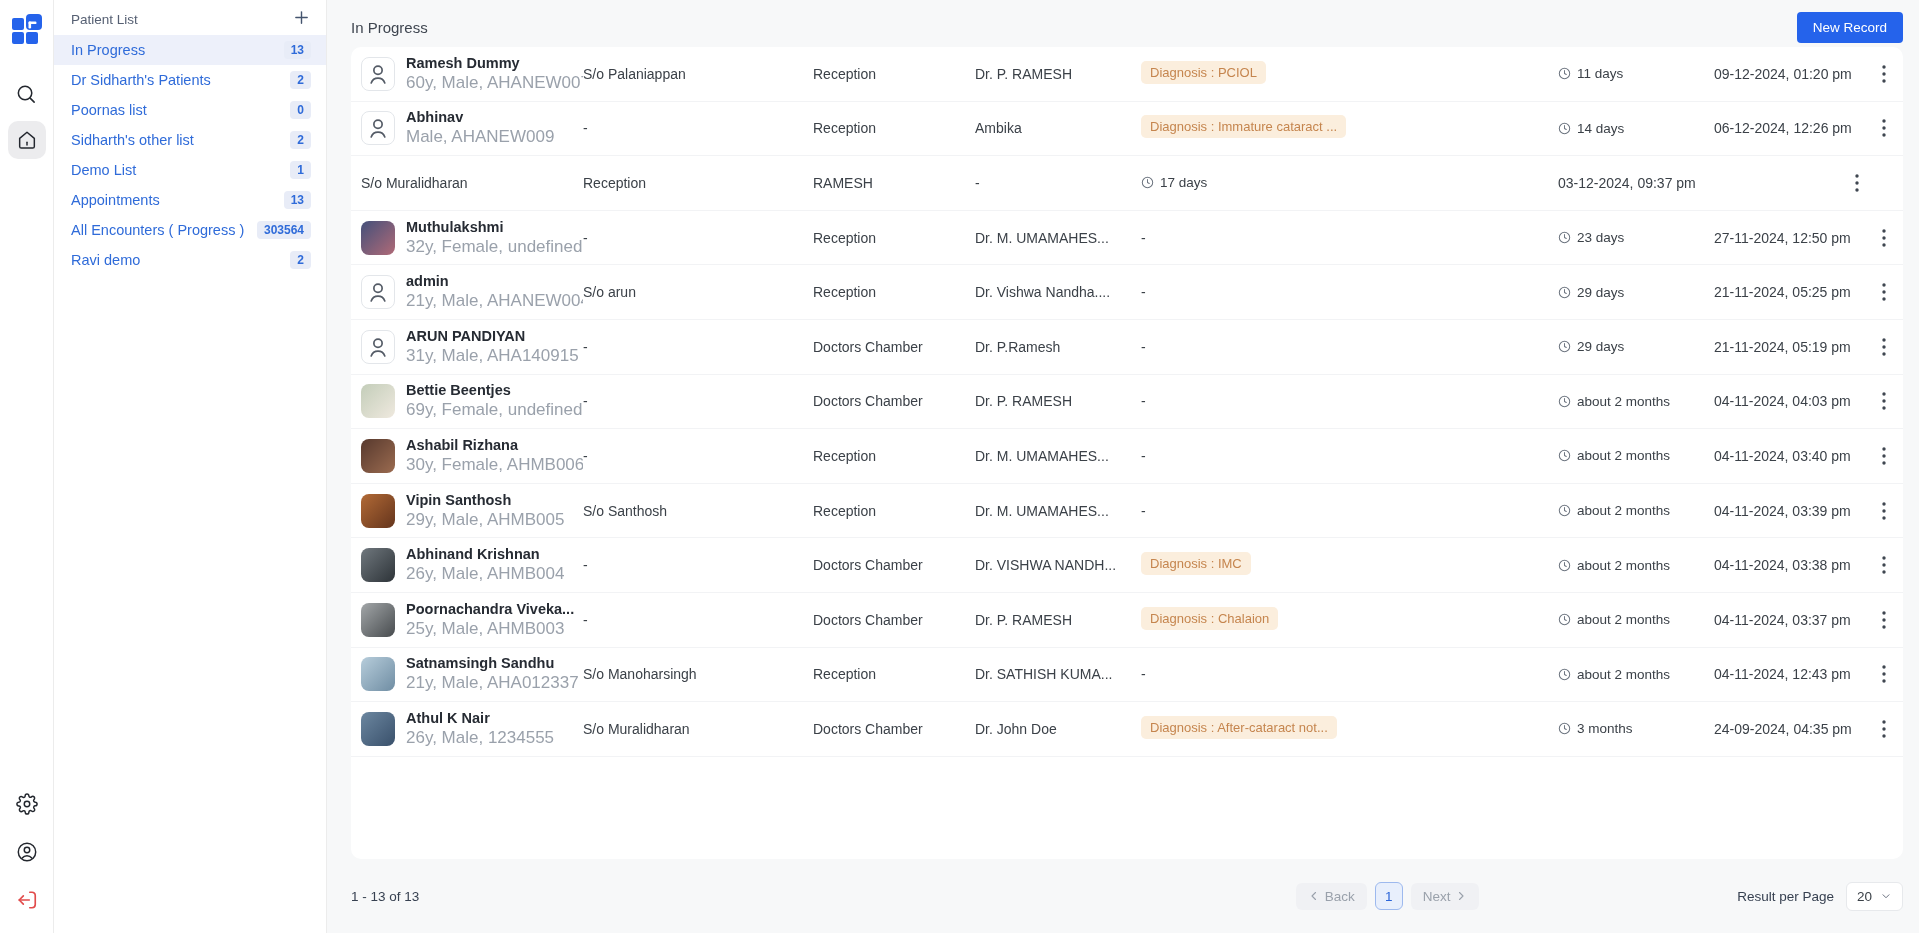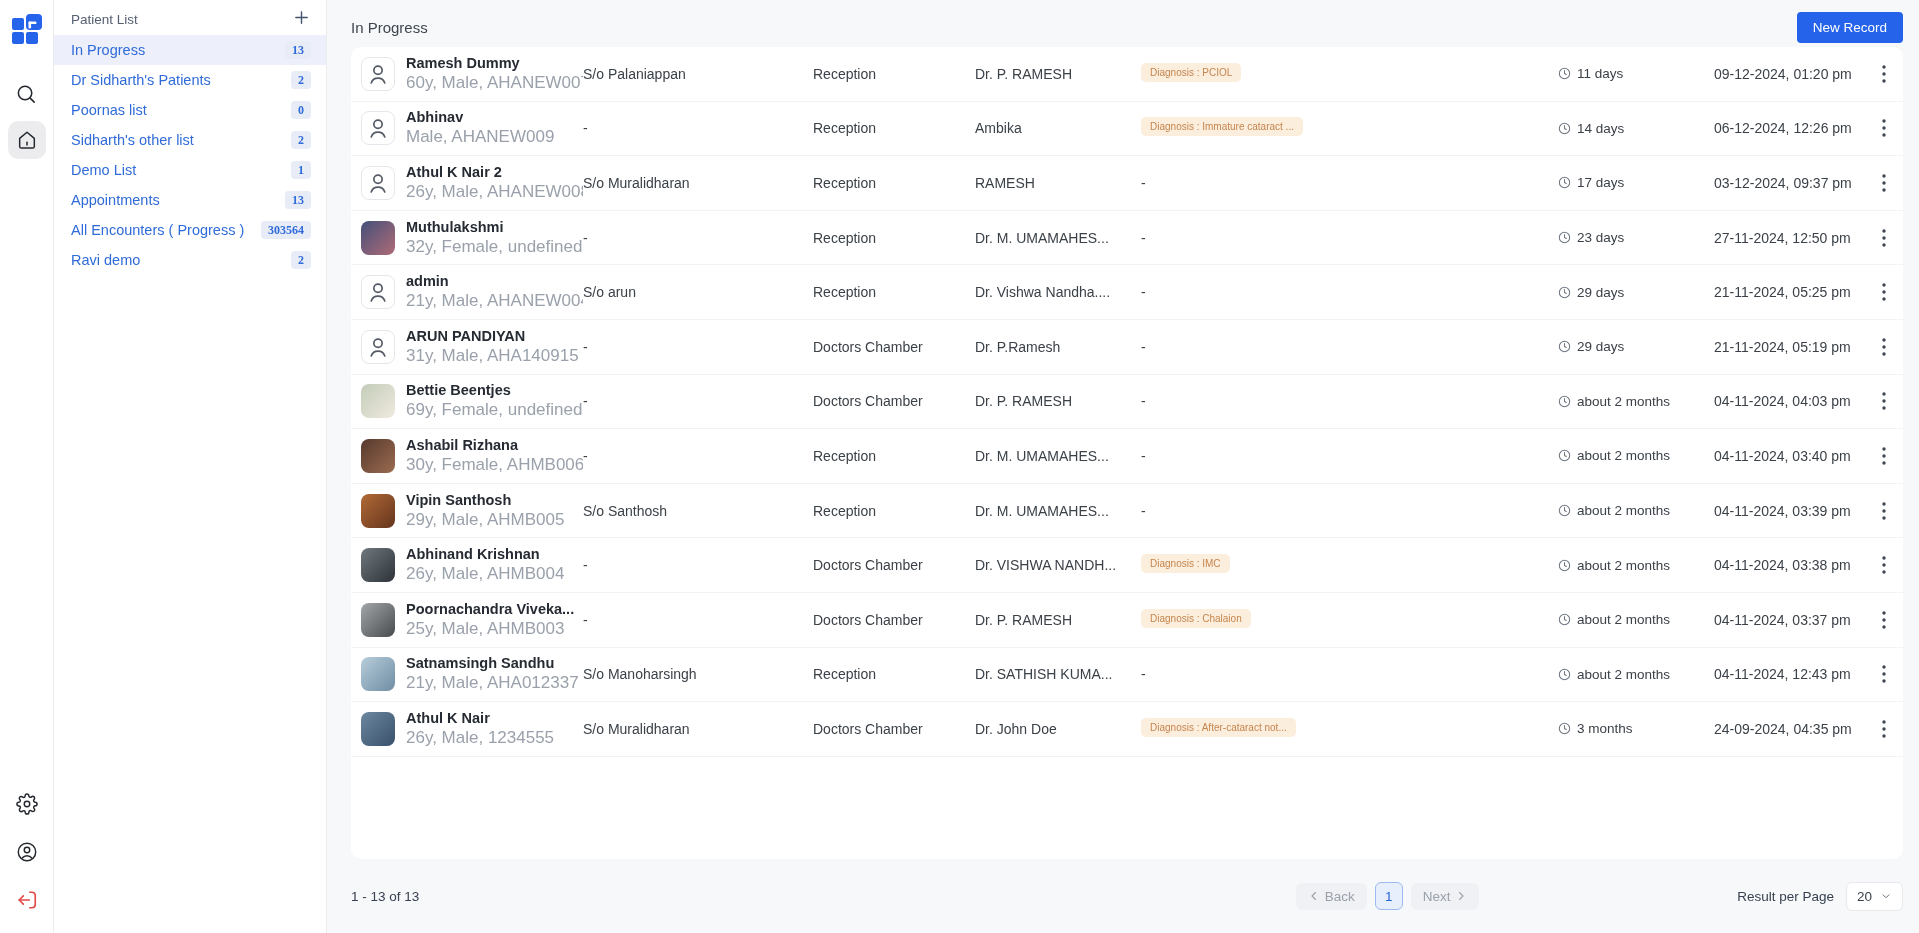--- a/index.html
+++ b/index.html
@@ -27,21 +27,21 @@
   .sidebar-title { font-size:13.5px; color:#566073; }
   .add-btn { width:20px; height:20px; display:flex; align-items:center; justify-content:center; cursor:pointer; }
   .sidebar-item {
     height:30px; display:flex; align-items:center; justify-content:space-between;
     padding:0 15px 0 17px; cursor:pointer;
   }
   .sidebar-item.active { background:#edf0fa; }
   .si-label { font-size:14.5px; font-weight:500; color:#2f6bd9; white-space:nowrap; }
   .si-count {
     background:#e8ecf7; color:#2f6bd9; font-size:12px; font-weight:600;
-    padding:2px 7px; border-radius:4px; line-height:1.2;font-family:Liberation Serif, serif;
+    padding:2px 7px; border-radius:4px; line-height:1.2;
   }
   
   .main { flex:1; display:flex; flex-direction:column; padding:0 16px 0 24px; min-width:0; }
   .main-header { height:40px; margin-top:7px; display:flex; align-items:center; justify-content:space-between; }
   .page-title { font-size:15px; font-weight:500; color:#3f4650; }
   .new-record-btn {
     background:var(--accent,#2563eb); color:#fff; font-size:13.5px; font-weight:500;
     border:none; border-radius:4px; padding:8px 16px; cursor:pointer; font-family:inherit;
   }
   .card { background:#fff; border-radius:10px; height:812px; overflow:hidden; }
@@ -54,21 +54,21 @@
   .thead .th { font-size:13px; color:#6b7280; }
   .prow { height:54.6px; border-bottom:1px solid #f2f3f5; cursor:pointer; }
   .cell { font-size:14px; color:#3b4148; white-space:nowrap; overflow:hidden; }
   .name-cell { display:flex; align-items:center; gap:11px; overflow:hidden; }
   .avatar { width:34px; height:34px; border-radius:8px; flex:none; display:flex; align-items:center; justify-content:center; overflow:hidden; }
   .avatar.ph { background:#fff; border:1px solid #e3e6ea; }
   .pname { font-size:14.5px; font-weight:600; color:#262b33; white-space:nowrap; }
   .pmeta { font-size:17px; color:#9aa1ab; margin-top:2px; white-space:nowrap; }
   .tag {
     display:inline-block; background:var(--tag-bg,#fbeedd); color:var(--tag-text,#c5854e);
-    font-size:10px; padding:4px 9px; border-radius:5px; max-width:250px;
+    font-size:13px; padding:4px 9px; border-radius:5px; max-width:250px;
     overflow:hidden; text-overflow:ellipsis; white-space:nowrap;
   }
   .dash { font-weight:500; color:#3b4148; }
   .waiting-cell { display:flex; align-items:center; gap:6px; font-size:13.5px; color:#3b4148; }
   .kebab { justify-self:end; width:18px; height:26px; display:flex; align-items:center; justify-content:center; cursor:pointer; }
   
   .footerbar { flex:1; display:flex; align-items:center; }
   .range { font-size:13.5px; color:#374151; }
   .spacer-a { flex:3.4; } .spacer-b { flex:1; }
   .pager { display:flex; align-items:center; gap:8px; }
@@ -262,32 +262,20 @@
     <span class="kebab">
       <svg viewBox="0 0 4 18" width="4" height="18" fill="#3f4650">
               <circle cx="2" cy="2" r="1.7"></circle>
               <circle cx="2" cy="9" r="1.7"></circle>
               <circle cx="2" cy="16" r="1.7"></circle>
             </svg>
     </span>
   </div>
 
   <div class="trow prow">
-    <div class="cell name-cell">
-      <span class="avatar ph">
-        <svg class="ph-ico" viewBox="0 0 34 34" width="34" height="34" fill="none" stroke="#545b66" stroke-width="1.8" stroke-linecap="round">
-          <circle cx="17" cy="13" r="4.4"></circle>
-                <path d="M9.8 26.5a7.6 7.6 0 0 1 14.4 0"></path>
-        </svg>
-      </span>
-      <span style="overflow:hidden">
-        <div class="pname">Athul K Nair 2</div>
-        <div class="pmeta">26y, Male, AHANEW008</div>
-      </span>
-    </div>
     <span class="cell rel">S/o Muralidharan</span>
     <span class="cell loc">Reception</span>
     <span class="cell doc">RAMESH</span>
     <span class="cell tagc"><span class="dash">-</span></span>
     <span class="cell waiting-cell">
       <svg viewBox="0 0 14 14" width="13" height="13" fill="none" stroke="#6e7681" stroke-width="1.1" stroke-linecap="round" stroke-linejoin="round">
         <circle cx="7" cy="7" r="5.6"></circle>
               <polyline points="7 3.9 7 7 8.9 8.1"></polyline>
       </svg>
       <span class="wtxt">17 days</span>

